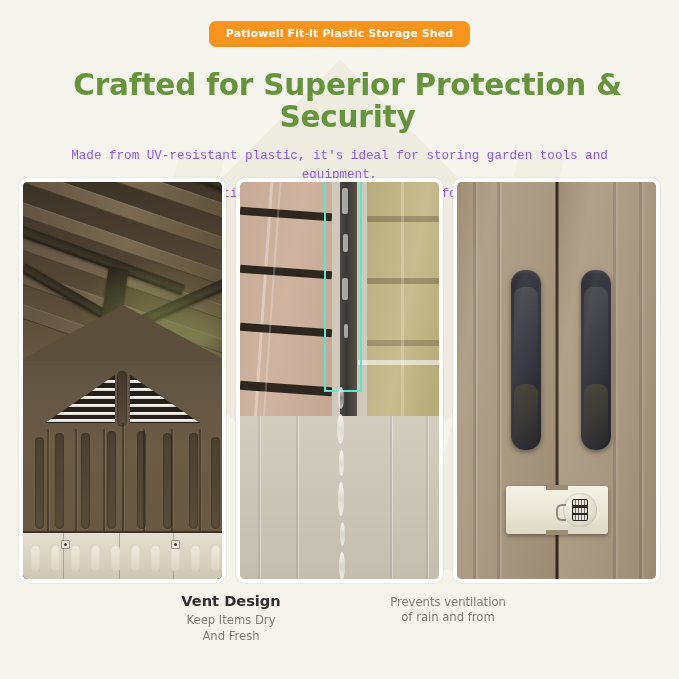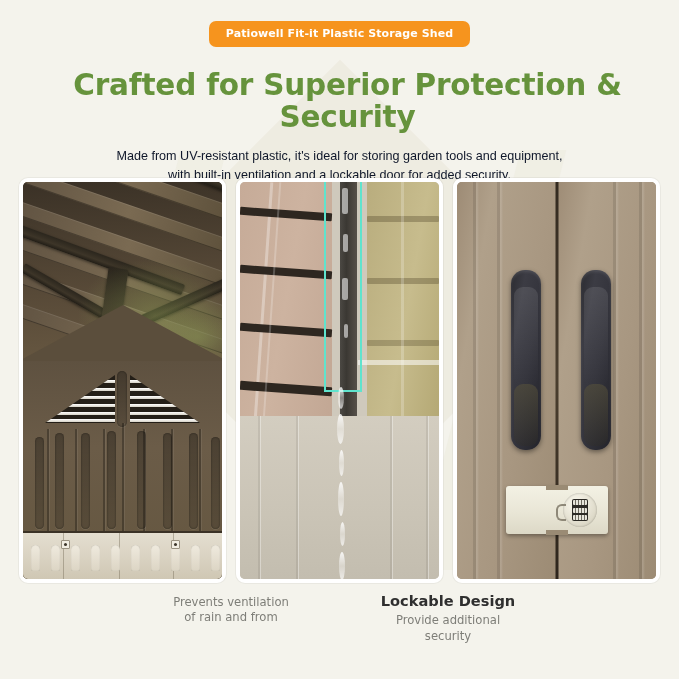--- a/index.html
+++ b/index.html
@@ -70,22 +70,22 @@
     color: #66933c;
     letter-spacing: -0.2px;
     line-height: 1.1;
     font-family: "DejaVu Sans", sans-serif;
   }
   .subhead {
     margin: 13px auto 0 auto;
     width: 560px;
     font-size: 12.6px;
     line-height: 1.52;
-    color: #0f172a;
-    font-family: Liberation Sans, sans-serif;
+    color: #8b5cf6;
+    font-family: Liberation Mono, monospace;
   }
 
   
   .panels {
     position: absolute;
     top: 178px;
     left: 0;
     right: 0;
     z-index: 2;
     display: flex;
@@ -588,28 +588,28 @@
             <div class="wheel"></div>
           </div>
         </div>
       </div>
     </div>
   </div>
 </div>
 
 <div class="captions">
 
+  <div class="caption">
+    <div class="cap-title">Vent Design</div>
+    <div class="cap-sub">
+      <span>Keep Items Dry</span><br>
+      <span>And Fresh</span>
+    </div>
+  </div>
 
   <div class="caption">
     <div class="cap-sub">
       <span>Prevents ventilation</span><br>
       <span>of rain and from</span>
     </div>
   </div>
 
-  <div class="caption">
-    <div class="cap-title">Lockable Design</div>
-    <div class="cap-sub">
-      <span>Provide additional</span><br>
-      <span>security</span>
-    </div>
-  </div>
 </div>
 
 </body></html>

